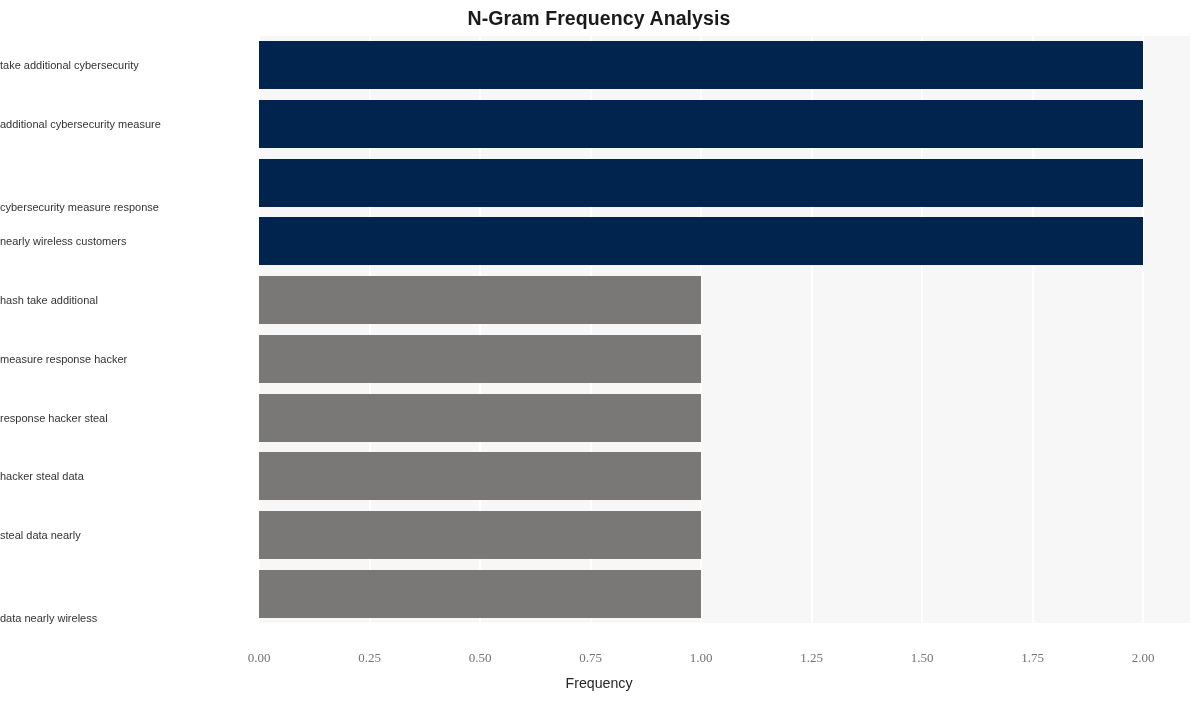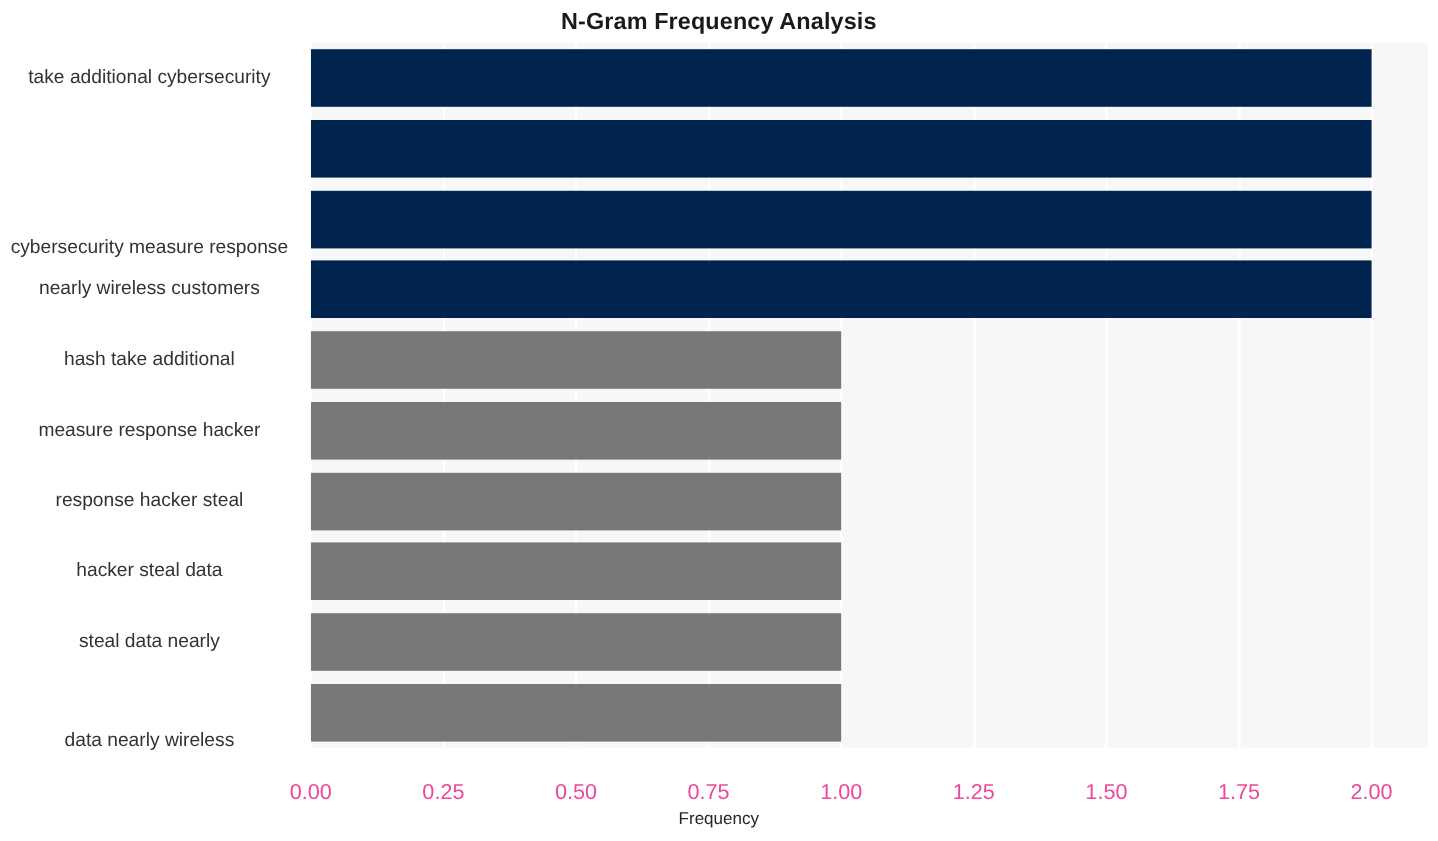--- a/index.html
+++ b/index.html
@@ -66,42 +66,43 @@
     position: absolute;
     left: 0;
     top: 36px;
     width: 249px;
     height: 587px;
   }
   .y-tick-label {
     position: absolute;
     right: 0;
     width: 249px;
-    text-align: center;
-    font-size: 16px;
+    text-align: left;
+    font-size: 11px;
     color: #333333;
     line-height: 16px;
     white-space: nowrap;
   }
 
   
   #x-axis-labels {
     position: absolute;
     left: 0;
     top: 650px;
     width: 1198px;
     height: 22px;
   }
   .x-tick-label {
     position: absolute;
     top: 0;
     transform: translateX(-50%);
-    font-size: 18px;
-    color: #ec4899;
+    font-size: 13px;
+    color: #737373;
     white-space: nowrap;
+    font-family: Liberation Serif, serif;
   }
 
   #x-axis-title {
     position: absolute;
     left: 0;
     top: 675px;
     width: 1198px;
     text-align: center;
     font-size: 14.2px;
     color: #262626;
@@ -135,20 +136,21 @@
         <div class="bar" title="measure response hacker: 1" style="width: 442px; left: 0px; top: 299px; background: rgb(122, 120, 118);"></div>
         <div class="bar" title="response hacker steal: 1" style="width: 442px; left: 0px; top: 358px; background: rgb(122, 120, 118);"></div>
         <div class="bar" title="hacker steal data: 1" style="width: 442px; left: 0px; top: 416px; background: rgb(122, 120, 118);"></div>
         <div class="bar" title="steal data nearly: 1" style="width: 442px; left: 0px; top: 475px; background: rgb(122, 120, 118);"></div>
         <div class="bar" title="data nearly wireless: 1" style="width: 442px; left: 0px; top: 534px; background: rgb(122, 120, 118);"></div>
       </div>
   </div>
 
   <div id="y-axis-labels">
       <div class="y-tick-label" style="top: 21px;">take additional cybersecurity</div>
+      <div class="y-tick-label" style="top: 80px;">additional cybersecurity measure</div>
       <div class="y-tick-label" style="top: 139px; margin-top: 24px;">cybersecurity measure response</div>
       <div class="y-tick-label" style="top: 197px; padding-left: 12px;">nearly wireless customers</div>
       <div class="y-tick-label" style="top: 256px;">hash take additional</div>
       <div class="y-tick-label" style="top: 315px;">measure response hacker</div>
       <div class="y-tick-label" style="top: 374px;">response hacker steal</div>
       <div class="y-tick-label" style="top: 432px;">hacker steal data</div>
       <div class="y-tick-label" style="top: 491px;">steal data nearly</div>
       <div class="y-tick-label" style="top: 574px; padding-left: 32px;">data nearly wireless</div>
     </div>
 

